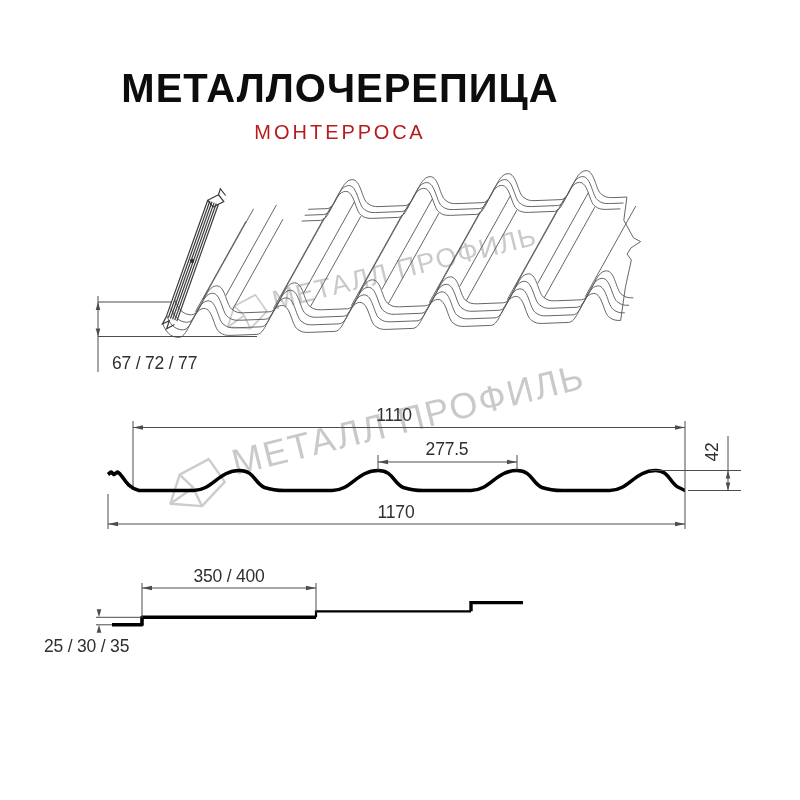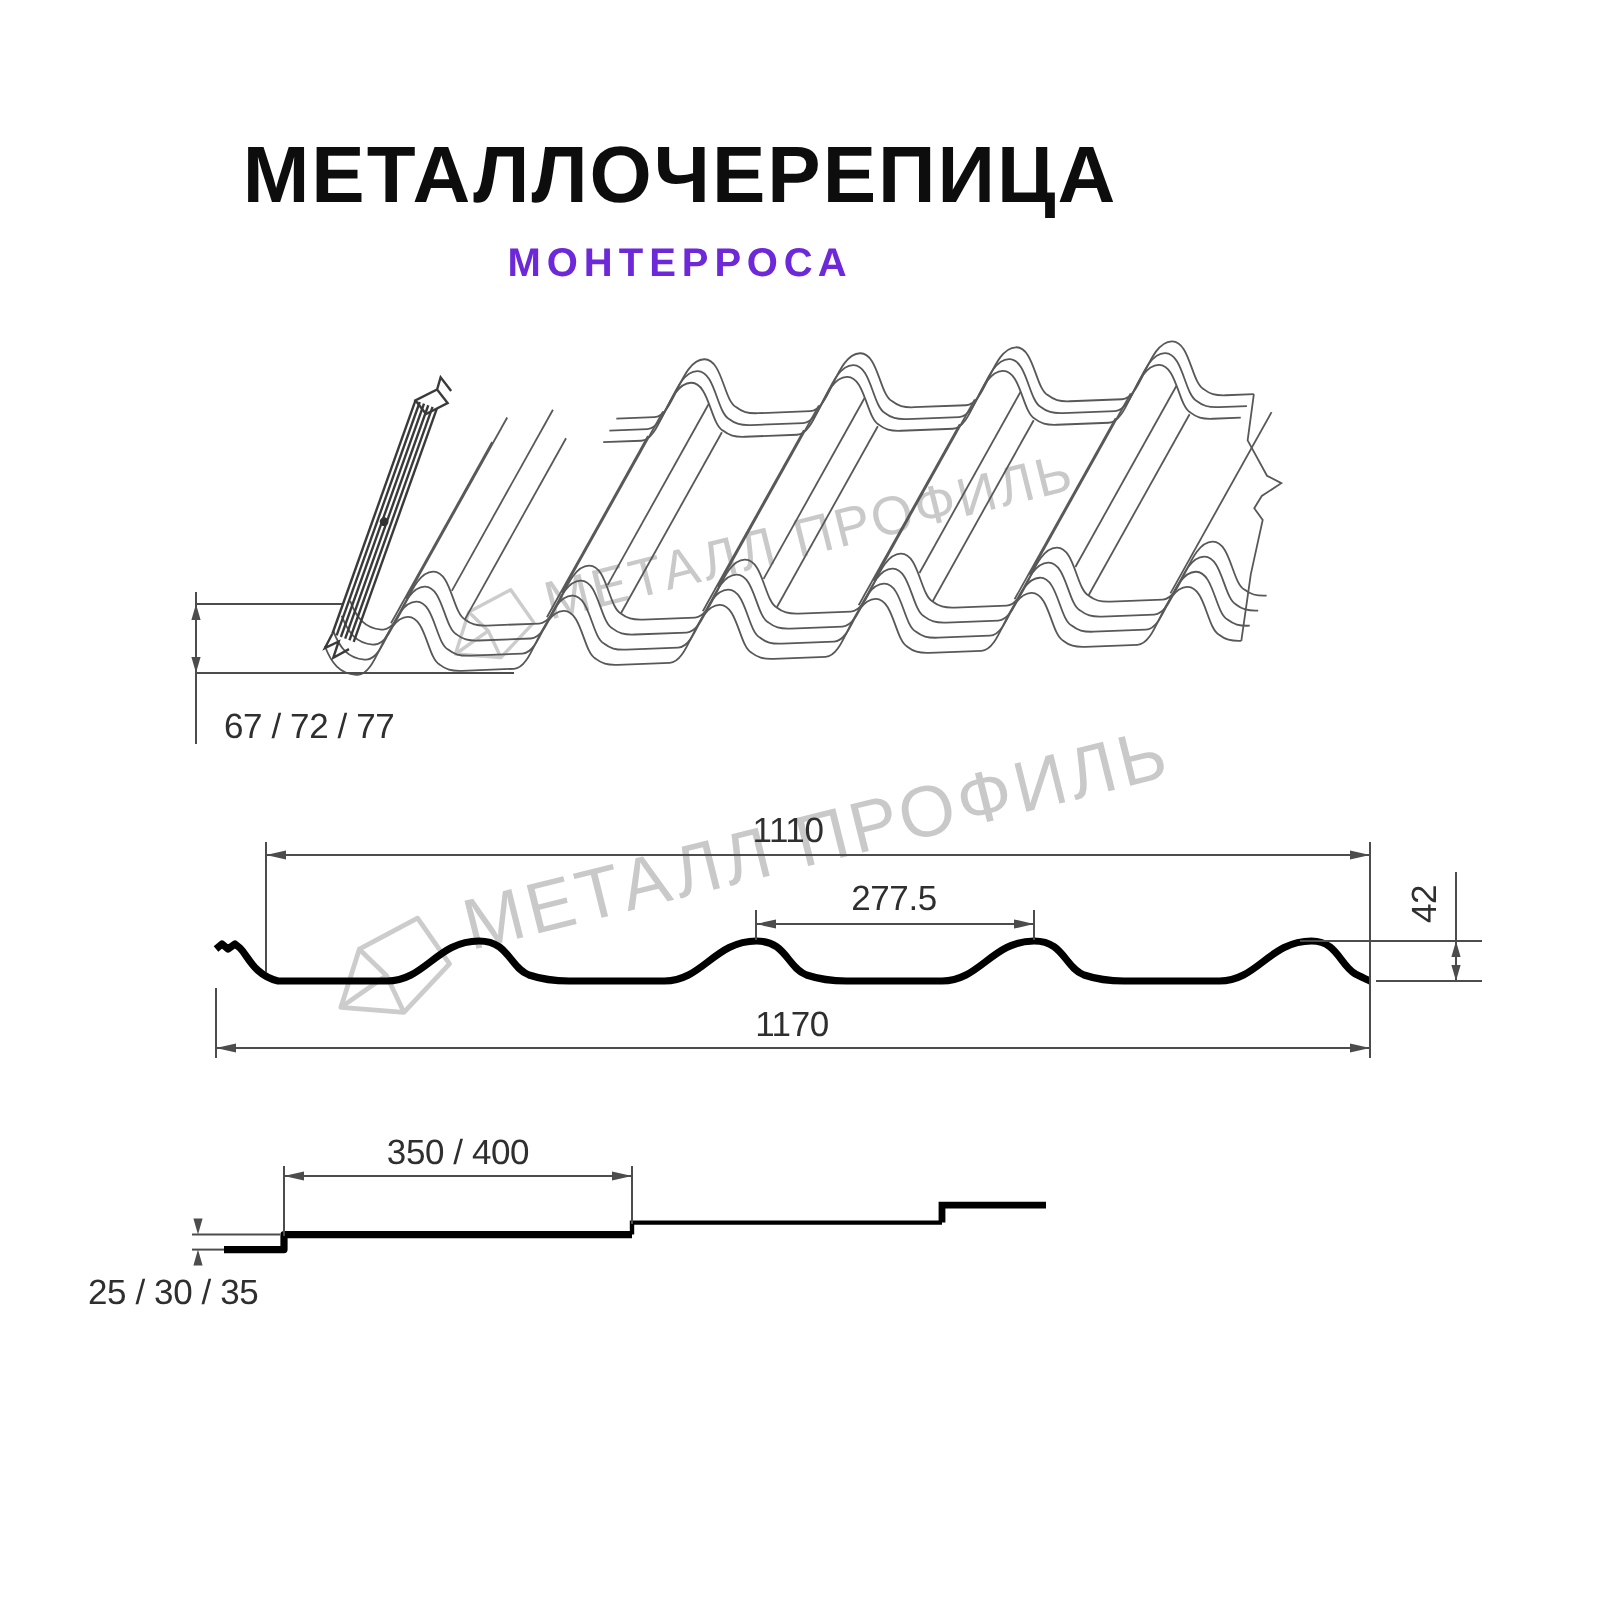--- a/index.html
+++ b/index.html
@@ -1,20 +1,20 @@
 <!DOCTYPE html>
 <html><head>
 <meta charset="utf-8">
 <style>
   html,body{margin:0;padding:0;background:#ffffff;width:800px;height:800px;overflow:hidden;}
   .page{position:relative;width:800px;height:800px;font-family:"Liberation Sans","DejaVu Sans",sans-serif;}
   .title-wrap{position:absolute;top:66px;left:0;width:680px;text-align:center;z-index:3;}
   .main-title{margin:0;font-size:40px;font-weight:800;letter-spacing:1px;color:#0d0d0d;
               font-family:"Liberation Sans","DejaVu Sans",sans-serif;}
-  .sub-title{margin:10px 0 0 0;font-size:20px;font-weight:700;letter-spacing:3px;color:#6d28d9;}
+  .sub-title{margin:10px 0 0 0;font-size:20px;font-weight:400;letter-spacing:3px;color:#b91c1c;}
   svg{position:absolute;top:0;left:0;}
   .thin{stroke:#4c4c4c;stroke-width:1;fill:none;}
   .w{stroke:#585858;stroke-width:.9;fill:none;}
   .strip{stroke:#3a3a3a;stroke-width:1.2;fill:none;}
   .bold{stroke:#000;stroke-width:3.6;fill:none;stroke-linejoin:round;}
   .bold2{stroke:#000;stroke-width:2.2;fill:none;stroke-linejoin:miter;}
   .bold3{stroke:#000;stroke-width:3.4;fill:none;stroke-linejoin:miter;}
   .dim{font-family:"Liberation Sans","DejaVu Sans",sans-serif;font-size:17.5px;fill:#2f2f2f;letter-spacing:-0.2px;}
   .arrowfill{fill:#4c4c4c;stroke:none;}
   .wmtext{fill:#c9c9c9;font-family:"Liberation Sans","DejaVu Sans",sans-serif;font-weight:500;}

